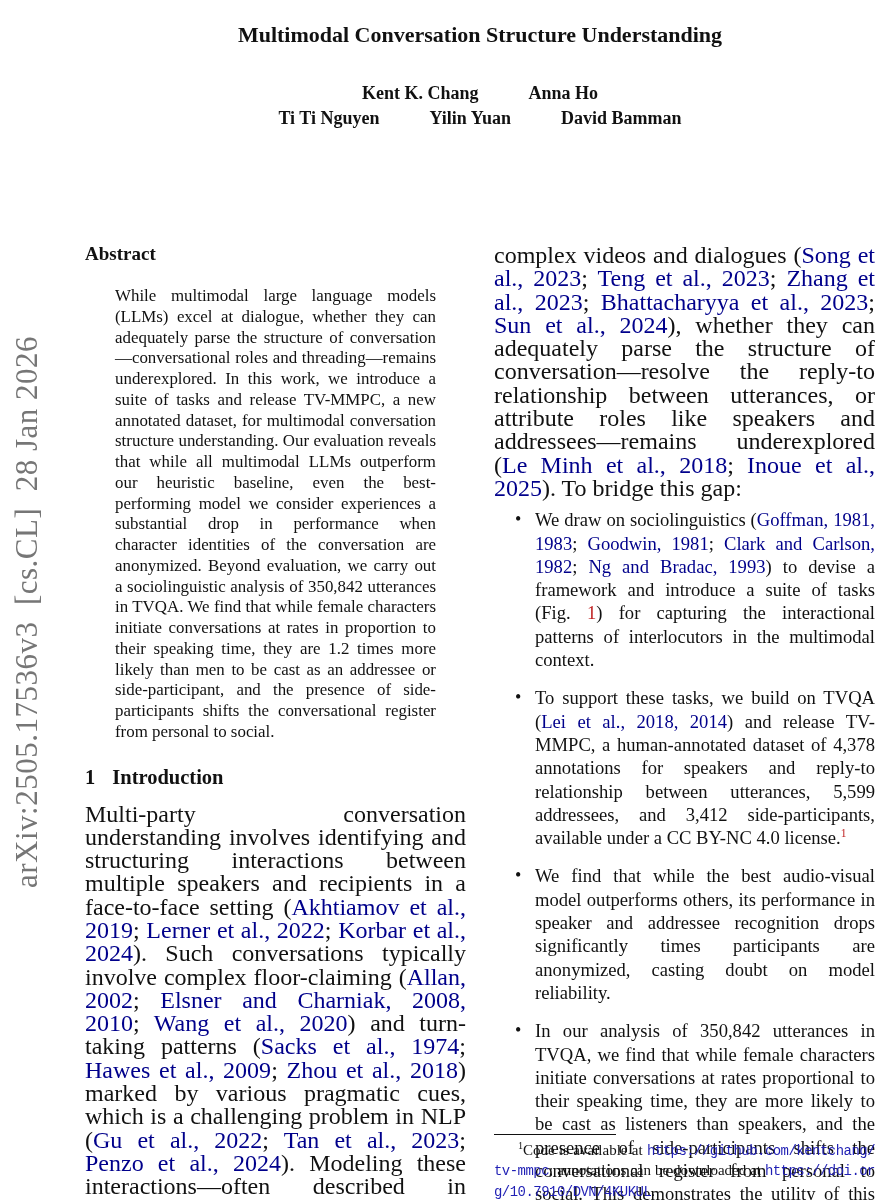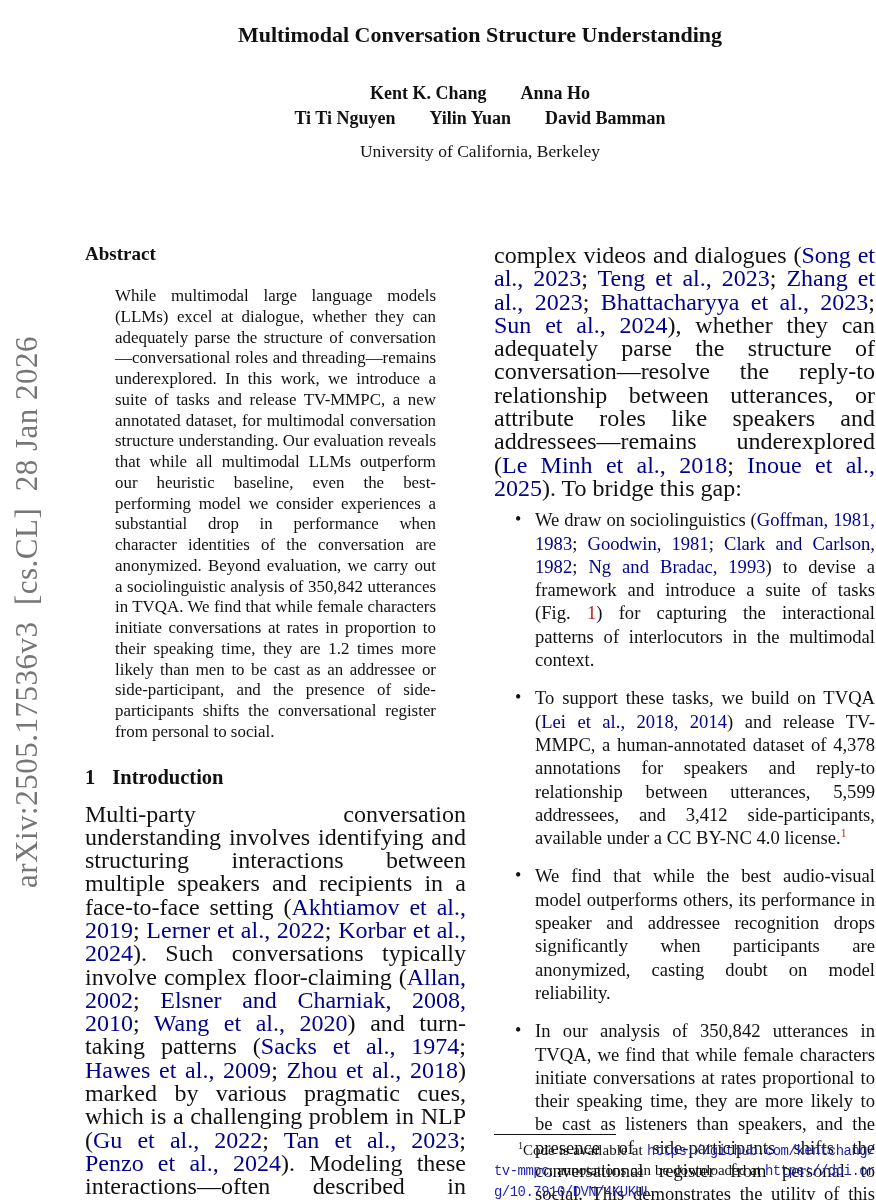--- a/index.html
+++ b/index.html
@@ -13,21 +13,21 @@
   .watermark {
     position:absolute; top:612px; left:27px;
     transform:translate(-50%,-50%) rotate(-90deg);
     white-space:pre; font-size:31px; letter-spacing:0.5px;
     color:var(--watermark,#777);
   }
   
   .header { position:absolute; left:85px; top:20px; width:790px; text-align:center; }
   .title  { font-size:22px; font-weight:bold; line-height:30px; }
   .authors { margin-top:31px; font-weight:bold; font-size:18px; }
-  .authors-row { display:flex; justify-content:center; gap:34px; line-height:24.5px;text-align:right; }
+  .authors-row { display:flex; justify-content:center; gap:50px; line-height:24.5px;text-align:right; }
   .affiliation { margin-top:11px; font-size:17.5px; line-height:21px; }
   .email { margin-top:5px; font-size:15.5px; font-family:"Liberation Mono", monospace; letter-spacing:-0.3px; }
   
   .col-left  { position:absolute; left:85px;  top:240px; width:381px; }
   .col-right { position:absolute; left:494px; top:244px; width:381px; }
   .abstract-heading { font-size:19px; font-weight:bold; text-align:left; margin-top:2px; line-height:24px; }
   .abstract-body {
     margin:20px 30px 0 30px; text-align:justify;
     font-size:16.9px; line-height:20.75px;
   }
@@ -63,39 +63,38 @@
       <div class="authors-row">
         <span>Kent K. Chang</span>
         <span>Anna Ho</span>
       </div>
       <div class="authors-row">
         <span>Ti Ti Nguyen</span>
         <span>Yilin Yuan</span>
         <span>David Bamman</span>
       </div>
     </div>
-    <div class="affiliation">University of California, Berkeley</div>
   </header>
 
   <section class="col-left">
     <h2 class="abstract-heading">Abstract</h2>
     <p class="abstract-body">While multimodal large language models (LLMs) excel at dialogue, whether they can adequately parse the structure of conversation—conversational roles and threading—remains underexplored. In this work, we introduce a suite of tasks and release TV-MMPC, a new annotated dataset, for multimodal conversation structure understanding. Our evaluation reveals that while all multimodal LLMs outperform our heuristic baseline, even the best-performing model we consider experiences a substantial drop in performance when character identities of the conversation are anonymized. Beyond evaluation, we carry out a sociolinguistic analysis of 350,842 utterances in TVQA. We find that while female characters initiate conversations at rates in proportion to their speaking time, they are 1.2 times more likely than men to be cast as an addressee or side-participant, and the presence of side-participants shifts the conversational register from personal to social.</p>
     <h2 class="section-heading">
       <span class="sec-num">1</span><span>Introduction</span>
     </h2>
     <p class="body-par">Multi-party conversation understanding involves identifying and structuring interactions between multiple speakers and recipients in a face-to-face setting (<span class="s-cite">Akhtiamov et al., 2019</span>; <span class="s-cite">Lerner et al., 2022</span>; <span class="s-cite">Korbar et al., 2024</span>). Such conversations typically involve complex floor-claiming (<span class="s-cite">Allan, 2002</span>; <span class="s-cite">Elsner and Charniak, 2008, 2010</span>; <span class="s-cite">Wang et al., 2020</span>) and turn-taking patterns (<span class="s-cite">Sacks et al., 1974</span>; <span class="s-cite">Hawes et al., 2009</span>; <span class="s-cite">Zhou et al., 2018</span>) marked by various pragmatic cues, which is a challenging problem in NLP (<span class="s-cite">Gu et al., 2022</span>; <span class="s-cite">Tan et al., 2023</span>; <span class="s-cite">Penzo et al., 2024</span>). Modeling these interactions—often described in sociolinguistics as ritualized social encounters (<span class="s-cite">Goffman, 1981</span>)—further enables us to shed light on power dynamics and reveal implicit social hierarchies in conversation.</p>
     <p class="body-par">While multimodal large language models (LLMs) have shown potential in reasoning over</p>
   </section>
 
   <section class="col-right">
     <p class="body-par">complex videos and dialogues (<span class="s-cite">Song et al., 2023</span>; <span class="s-cite">Teng et al., 2023</span>; <span class="s-cite">Zhang et al., 2023</span>; <span class="s-cite">Bhattacharyya et al., 2023</span>; <span class="s-cite">Sun et al., 2024</span>), whether they can adequately parse the structure of conversation—resolve the reply-to relationship between utterances, or attribute roles like speakers and addressees—remains underexplored (<span class="s-cite">Le Minh et al., 2018</span>; <span class="s-cite">Inoue et al., 2025</span>). To bridge this gap:</p>
     <ul class="bullets">
       <li>We draw on sociolinguistics (<span class="s-cite">Goffman, 1981, 1983</span>; <span class="s-cite">Goodwin, 1981</span>; <span class="s-cite">Clark and Carlson, 1982</span>; <span class="s-cite">Ng and Bradac, 1993</span>) to devise a framework and introduce a suite of tasks (Fig. <span class="s-ref">1</span>) for capturing the interactional patterns of interlocutors in the multimodal context.</li>
       <li>To support these tasks, we build on TVQA (<span class="s-cite">Lei et al., 2018, 2014</span>) and release TV-MMPC, a human-annotated dataset of 4,378 annotations for speakers and reply-to relationship between utterances, 5,599 addressees, and 3,412 side-participants, available under a CC BY-NC 4.0 license.<span class="s-sup">1</span></li>
-      <li>We find that while the best audio-visual model outperforms others, its performance in speaker and addressee recognition drops significantly when participants are anonymized, casting doubt on model reliability.</li>
+      <li>We find that while the best audio-visual model outperforms others, its performance in speaker and addressee recognition drops significantly times participants are anonymized, casting doubt on model reliability.</li>
       <li>In our analysis of 350,842 utterances in TVQA, we find that while female characters initiate conversations at rates proportional to their speaking time, they are more likely to be cast as listeners than speakers, and the presence of side-participants shifts the conversational register from personal to social. This demonstrates the utility of this work in characterizing cultural representation on screen.</li>
     </ul>
   </section>
 
   <div class="footnote">
     <div class="footnote-rule"></div>
     <p class="footnote-text"><span class="s-fnmark">1</span>Code is available at <span class="s-url">https://github.com/kentchang/tv-mmpc</span>; annotations can be downloaded at <span class="s-url">https://doi.org/10.7910/DVN/4KUKUL</span>.</p>
   </div>
 
 </div>

